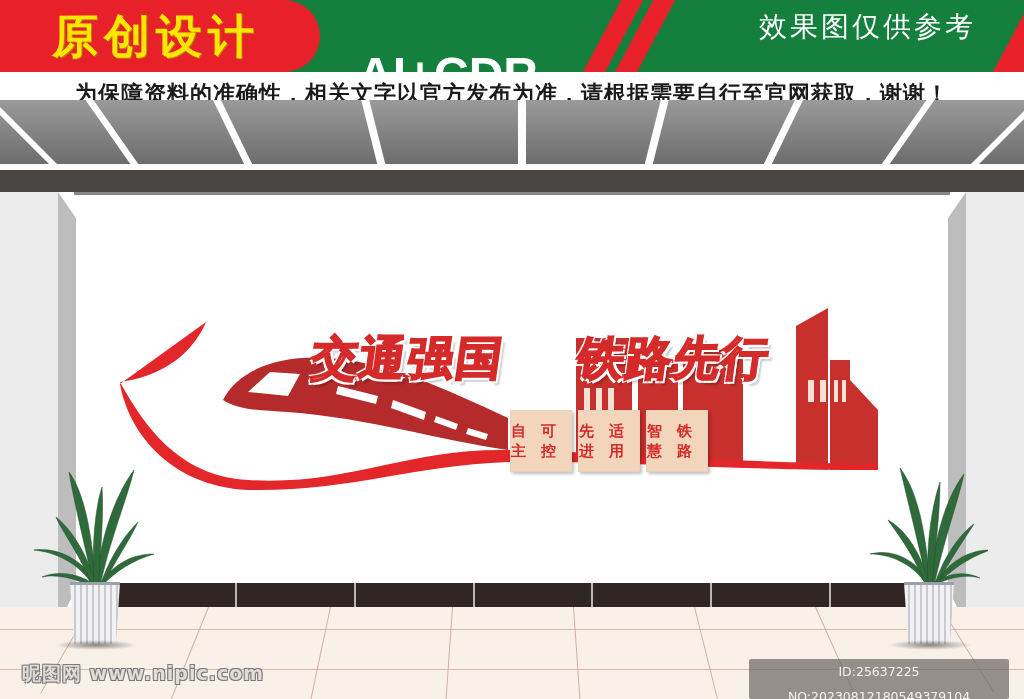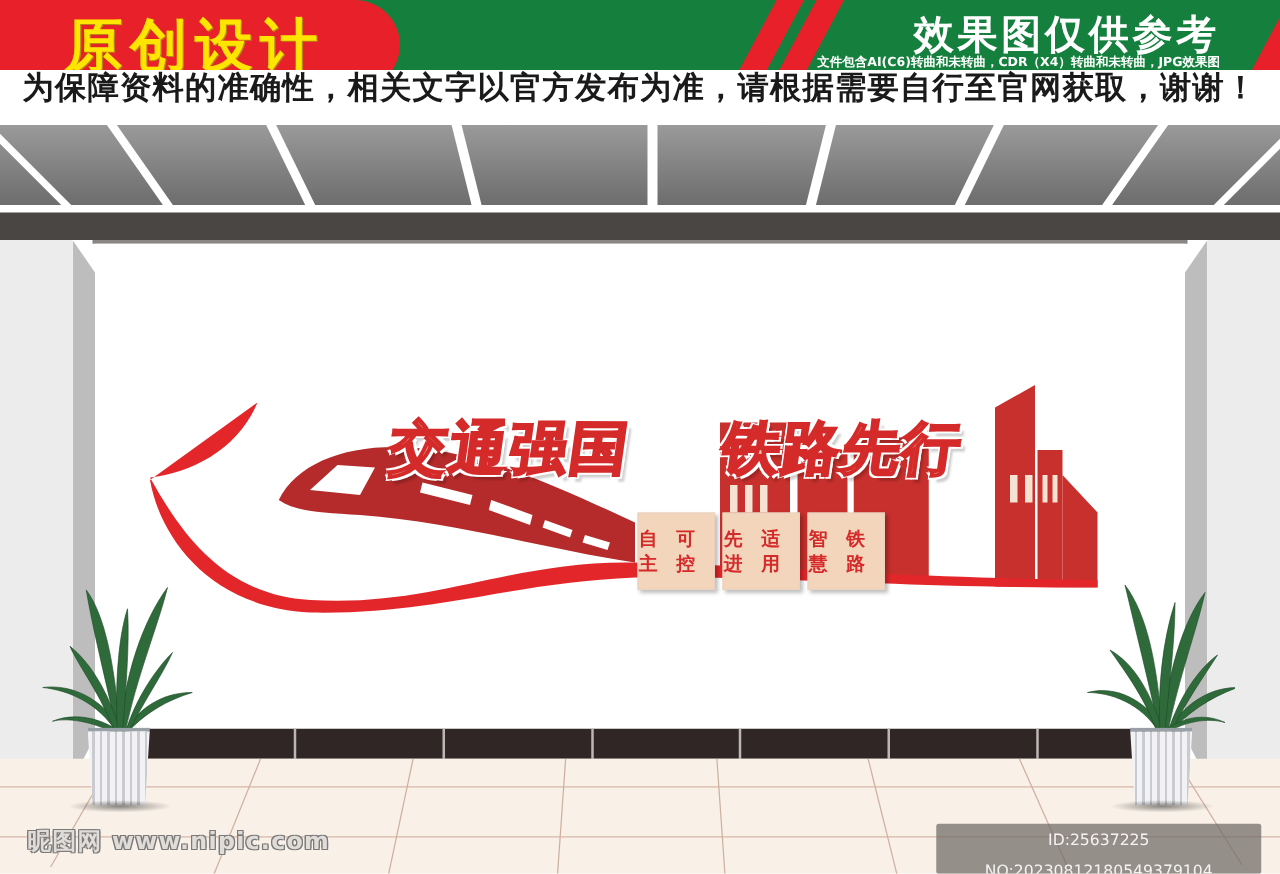--- a/index.html
+++ b/index.html
@@ -5,23 +5,23 @@
   * { margin: 0; padding: 0; box-sizing: border-box; }
   html, body { width: 1024px; height: 699px; overflow: hidden; background: #fff; }
   body { position: relative; font-family: "DejaVu Sans", "Liberation Sans", sans-serif; }
 
   
   .banner { position: absolute; left: 0; top: 0; width: 1024px; height: 72px; background: #15803d; overflow: hidden; }
   .banner-red { position: absolute; left: 0; top: 0; width: 320px; height: 72px; background: #e8202a; border-radius: 0 50px 50px 0; }
   .banner-title { position: absolute; left: 52px; top: 6px; font-size: 46px; font-weight: bold; color: #ffe500; letter-spacing: 6px; line-height: 60px; text-shadow: 1px 1px 0 #b8860b; }
   .banner-format { position: absolute; left: 358px; top: 8px; font-family: "Liberation Sans", sans-serif; font-size: 48px; font-weight: bold; color: #ffffff; line-height: 56px; margin-top: 39px; }
   .stripe { position: absolute; top: -10px; width: 22px; height: 100px; background: #e8202a; transform: skewX(-28deg); }
-  .banner-notice { position: absolute; right: 48px; top: 10px; font-size: 32px; font-weight: bold; color: #ffffff; letter-spacing: 3px; line-height: 34px; }
+  .banner-notice { position: absolute; right: 48px; top: 10px; font-size: 28px; font-weight: normal; color: #ffffff; letter-spacing: 3px; line-height: 34px; }
   .banner-files { position: absolute; right: 48px; top: 44px; font-size: 10px; font-weight: bold; color: #ffffff; line-height: 14px; }
-  .disclaimer { position: absolute; left: 0; top: 56px; width: 1024px; height: 28px; background: #ffffff; text-align: center; font-size: 25px; font-weight: bold; color: #1a1a1a; line-height: 28px; letter-spacing: 1px; }
+  .disclaimer { position: absolute; left: 0; top: 80px; width: 1024px; height: 28px; background: #ffffff; text-align: center; font-size: 22px; font-weight: bold; color: #1a1a1a; line-height: 28px; letter-spacing: 1px; }
 
   
   .ceiling { position: absolute; left: 0; top: 100px; width: 1024px; height: 68px; background: linear-gradient(#9a9a9a, #6a6a6a); overflow: hidden; }
   .beam { position: absolute; top: -5px; width: 8px; height: 80px; background: #ffffff; }
   .ceiling-gap { position: absolute; left: 0; top: 164px; width: 1024px; height: 6px; background: #ffffff; }
   .lintel { position: absolute; left: 0; top: 170px; width: 1024px; height: 22px; background: #4a4644; }
   .lintel-shadow { position: absolute; left: 74px; top: 192px; width: 876px; height: 3px; background: #8a8684; }
 
   
   .wall-left { position: absolute; left: 0; top: 192px; width: 58px; height: 432px; background: #ececec; }
@@ -60,21 +60,20 @@
 <body>
 
 <div class="banner">
   <div class="banner-red"></div>
   <div class="banner-title">原创设计</div>
   <div class="banner-format">AI+CDR</div>
   <div class="stripe" style="left:600px"></div>
   <div class="stripe" style="left:632px"></div>
   <div class="stripe" style="left:1010px;width:30px"></div>
   <div class="banner-notice">效果图仅供参考</div>
-  <div class="banner-files">文件包含AI(C6)转曲和未转曲，CDR（X4）转曲和未转曲，JPG效果图</div>
 </div>
 <div class="disclaimer">为保障资料的准确性，相关文字以官方发布为准，请根据需要自行至官网获取，谢谢！</div>
 
 <div class="ceiling">
   <div class="beam" style="left:20px;transform:skewX(45deg)"></div>
   <div class="beam" style="left:110px;transform:skewX(35deg)"></div>
   <div class="beam" style="left:230px;transform:skewX(26deg)"></div>
   <div class="beam" style="left:370px;transform:skewX(14deg)"></div>
   <div class="beam" style="left:518px;transform:skewX(0deg)"></div>
   <div class="beam" style="left:652px;transform:skewX(-14deg)"></div>

